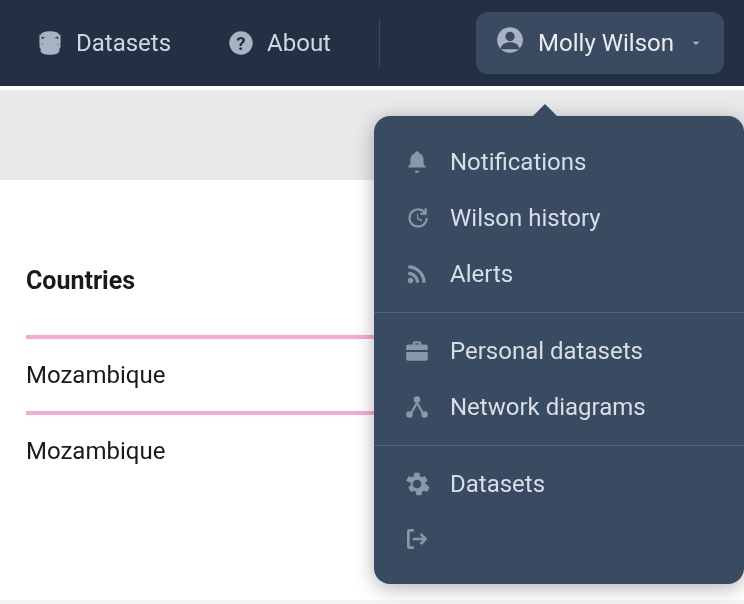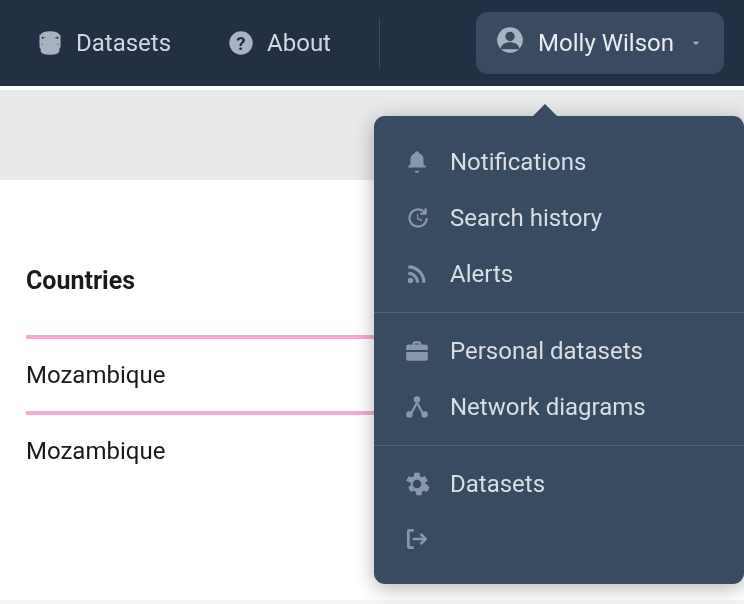--- a/index.html
+++ b/index.html
@@ -84,21 +84,21 @@
       color: #1a1a1a;
       padding: 22px 0;
       border-top: 4px solid #f9a8d4;
     }
     .dropdown {
       position: absolute;
       top: 116px;
       right: 0;
       width: 370px;
       background: #394b61;
-      border-radius: 11px;
+      border-radius: 16px;
       padding: 18px 0;
       box-shadow: 0 4px 20px rgba(0,0,0,0.3);
       margin-left: 18px;
     }
     .dropdown::before {
       content: '';
       position: absolute;
       top: -12px;
       right: 185px;
       width: 0;
@@ -195,21 +195,21 @@
     </span>
     <span>Notifications</span>
   </div>
 
   <div class="menu-item">
     <span class="icon">
       <svg width="26" height="26" viewBox="0 0 24 24" fill="#8a97a8">
         <path d="M13 3a9 9 0 100 18 9 9 0 009-9h-2a7 7 0 11-7-7c1.9 0 3.6.8 4.9 2H15v2h6V3h-2v2.3A9 9 0 0013 3zm-1 5v5l4 2 .7-1.5L13 12V8h-2z"></path>
       </svg>
     </span>
-    <span>Search history</span>
+    <span>Wilson history</span>
   </div>
 
   <div class="menu-item">
     <span class="icon">
       <svg width="26" height="26" viewBox="0 0 24 24" fill="#8a97a8">
         <circle cx="6" cy="18" r="2.5"></circle>
         <path d="M4 4v3c7.2 0 13 5.8 13 13h3c0-8.8-7.2-16-16-16zm0 6v3c3.9 0 7 3.1 7 7h3c0-5.5-4.5-10-10-10z"></path>
       </svg>
     </span>
     <span>Alerts</span>

